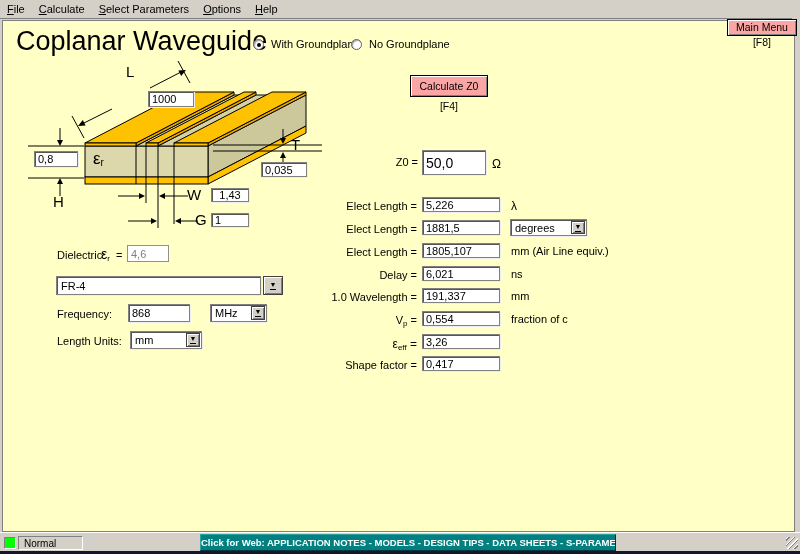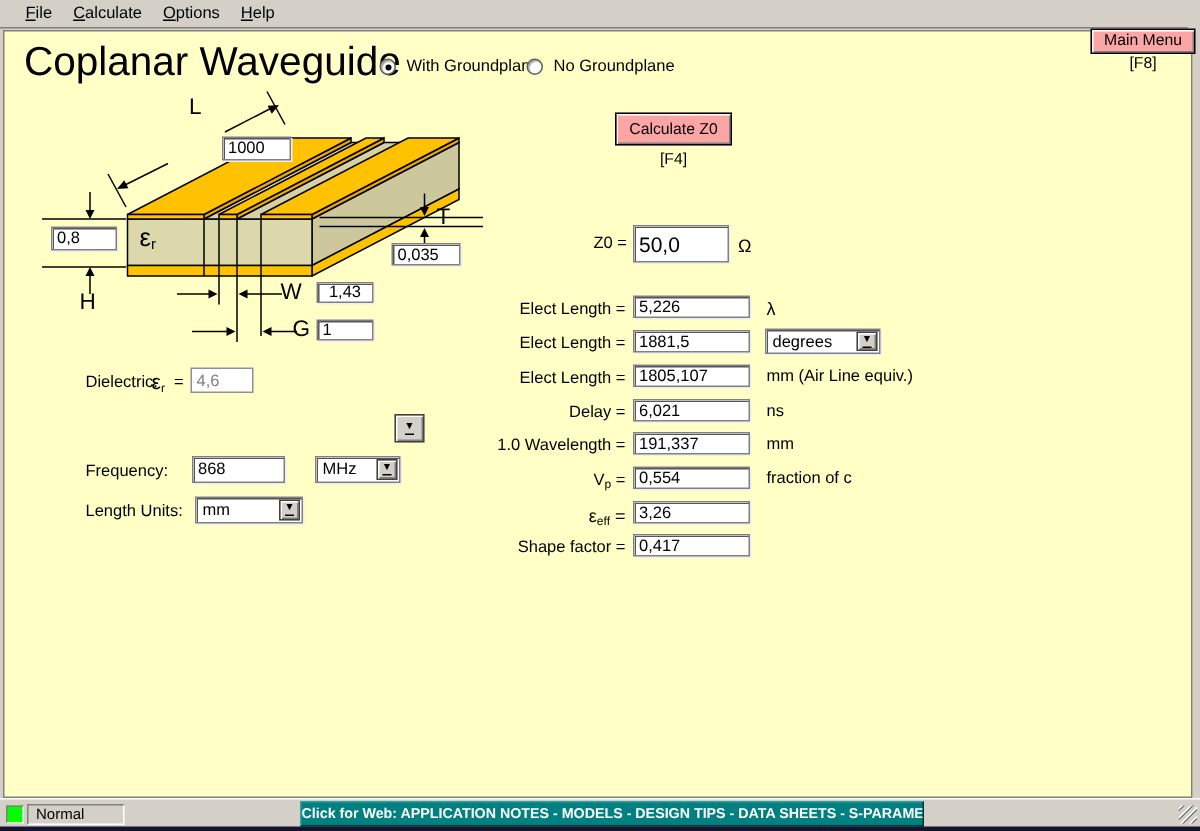--- a/index.html
+++ b/index.html
@@ -2,21 +2,21 @@
 <html><head>
 <meta charset="utf-8">
 <style>
   * { margin:0; padding:0; box-sizing:border-box; }
   body { font-family:"Liberation Sans", sans-serif; }
   .win { position:relative; width:800px; height:554px; background:#D4D0C8; overflow:hidden;
          font-family:"Liberation Sans", sans-serif; font-size:11px; color:#000; }
 
   
   .menubar { position:absolute; left:0; top:0; width:792px; height:19px; background:#D4D0C8;
-             border-bottom:1px solid #808080; display:flex; align-items:center; padding-left:10px; }
+             border-bottom:1px solid #808080; display:flex; align-items:center; padding-left:0; }
   .menu-item { display:inline-block; padding:2px 7px 3px 7px; font-size:11px; }
   .menu-item::first-letter { text-decoration:underline; }
 
   
   .form-panel { position:absolute; left:2px; top:20px; width:793px; height:512px;
                 background:#FFFFC6; border:1px solid #808080; }
 
   
   .btn { position:absolute; background:#fca5a5; border:1px solid #000;
          box-shadow: inset 1px 1px 0 #fff, inset -1px -1px 0 #808080;
@@ -65,20 +65,21 @@
   svg.overlay { position:absolute; left:0; top:0; pointer-events:none; }
 </style>
 </head>
 <body>
 
 <div class="win">
 
   <div class="menubar">
     <div class="menu-item">File</div>
     <div class="menu-item">Calculate</div>
+    <div class="menu-item">Select Parameters</div>
     <div class="menu-item">Options</div>
     <div class="menu-item">Help</div>
   </div>
 
   <div class="form-panel"></div>
 
   <div class="title">Coplanar Waveguide</div>
 
   <span class="radio-circle" style="left:253px; top:39px;">
       <span class="radio-dot"></span>
@@ -201,20 +202,23 @@
   <input class="tb" style="left: 422px; top: 334px; width: 78px; height: 15px;" value="3,26">
 
   <div class="rlbl" style="left:325px; top:359px; width:92px;">Shape factor =</div>
   <input class="tb" style="left: 422px; top: 356px; width: 78px; height: 15px;" value="0,417">
 
   <div class="lbl" style="left:57px; top:249px;">Dielectric:</div>
   <div style="position:absolute; left:101px; top:246px; font-size:14px;"><span>ε</span><sub class="s">r</sub></div>
   <div class="lbl" style="left:116px; top:249px;">=</div>
   <input class="tb-flat" style="left: 127px; top: 245px; width: 42px; height: 17px;" value="4,6">
 
+  <div class="combo" style="left:56px; top:276px; width:205px; height:19px;">
+    <span class="ctext" style="top:3px;">FR-4</span>
+  </div>
   <div class="combo-btn" style="left:263px; top:276px; width:20px; height:19px;">
       <span class="glyph">▼</span>
     </div>
 
   <div class="lbl" style="left:57px; top:308px;">Frequency:</div>
   <input class="tb" style="left: 128px; top: 304px; width: 62px; height: 18px;" value="868">
   <div class="combo" style="left:210px; top:304px; width:57px; height:18px;">
     <span class="ctext">MHz</span>
     <div class="combo-btn" style="right:1px; top:1px; width:14px; height:14px;">
         <span class="glyph">▼</span>

